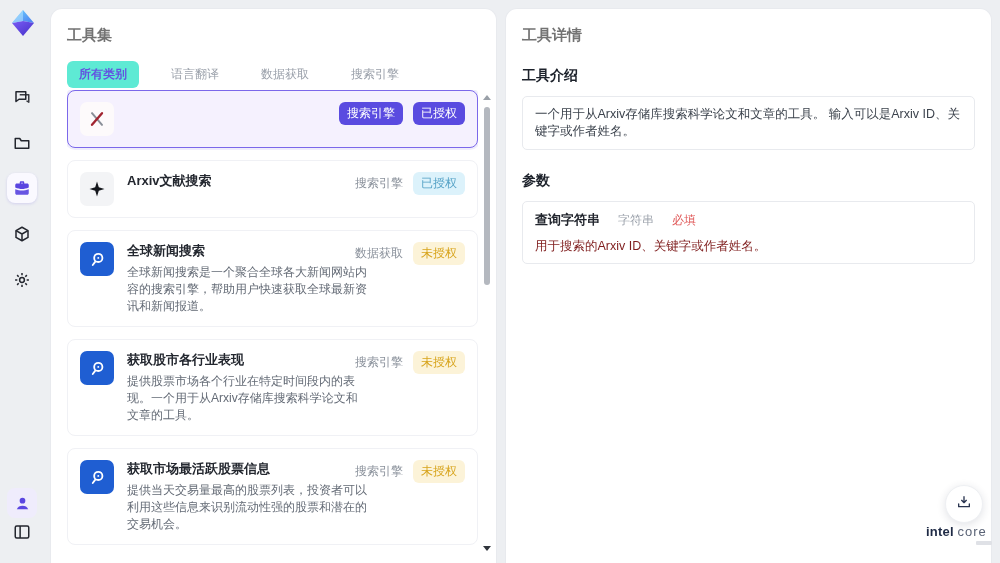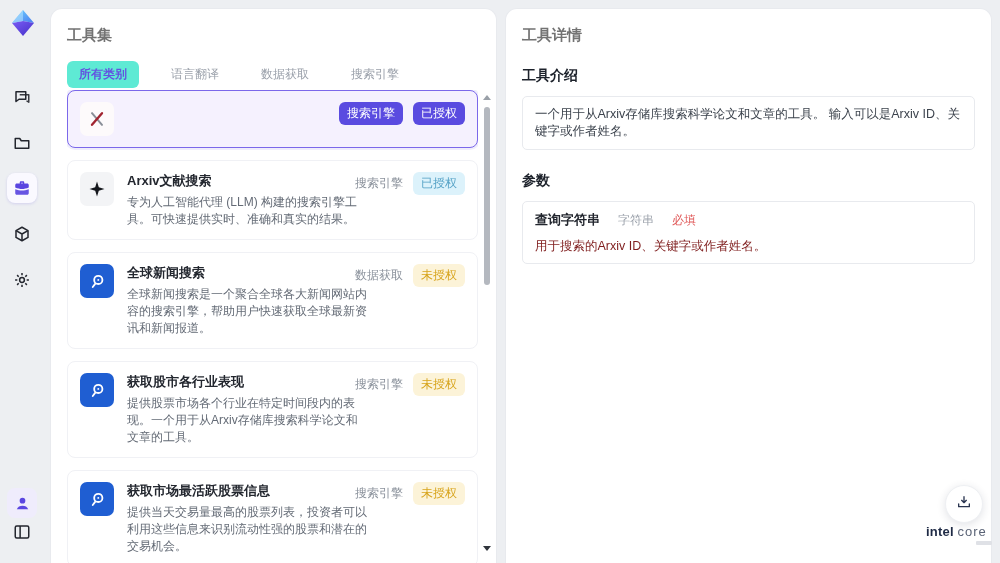--- a/index.html
+++ b/index.html
@@ -178,21 +178,20 @@
     </div>
 
     <div class="tool-card">
       <div class="t-icon star">
         <svg width="18" height="18" viewBox="0 0 24 24" fill="#15171c">
           <path d="M12 2l2.4 7.6L22 12l-7.6 2.4L12 22l-2.4-7.6L2 12l7.6-2.4z"></path>
         </svg>
       </div>
       <div class="t-body">
         <div class="t-name">Arxiv文献搜索</div>
-        <div class="t-desc">专为人工智能代理 (LLM) 构建的搜索引擎工具。可快速提供实时、准确和真实的结果。</div>
       </div>
       <div class="t-tags">
         <span class="cat-text">搜索引擎</span>
         <span class="badge-cyan">已授权</span>
       </div>
     </div>
 
     <div class="tool-card">
       <div class="t-icon blue">
         <svg width="19" height="19" viewBox="0 0 24 24" fill="none" stroke="#fff" stroke-width="2.3" stroke-linecap="round">

